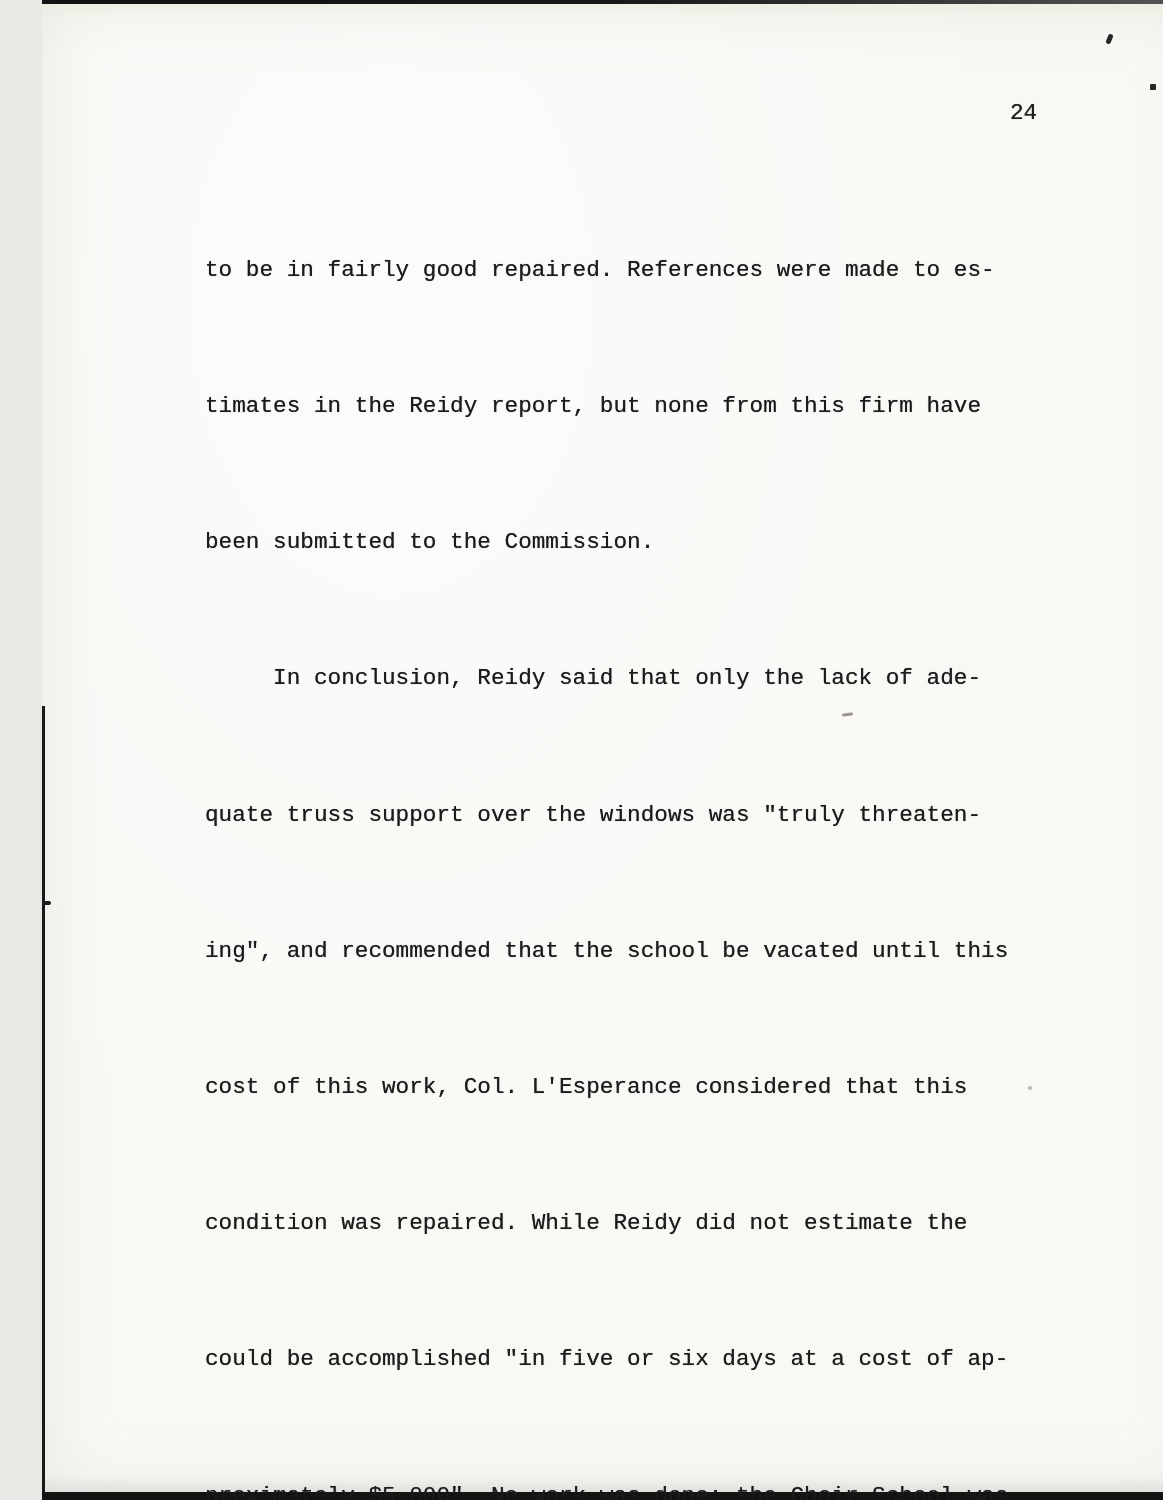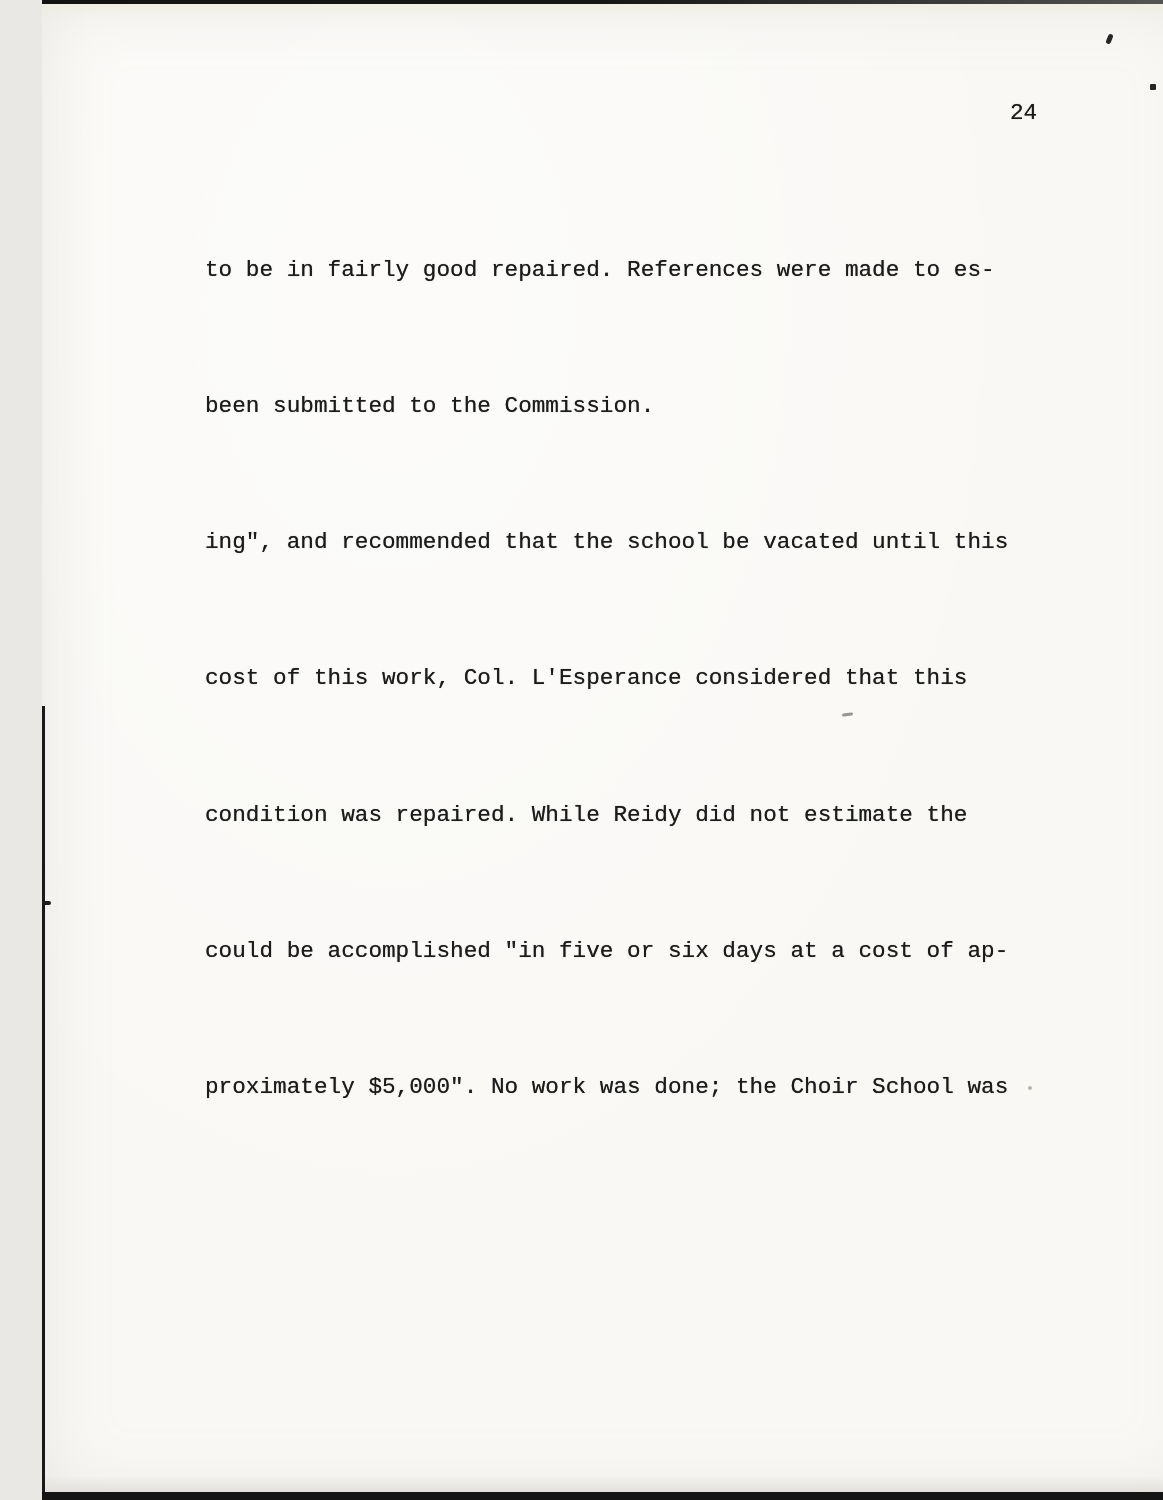--- a/index.html
+++ b/index.html
@@ -95,21 +95,24 @@
   <div class="right-line-faint"></div>
   <div class="speck speck-apostrophe"></div>
   <div class="speck speck-dot"></div>
   <div class="speck speck-tilde"></div>
   <div class="speck speck-faint"></div>
 
   <div class="page-number">24</div>
 
   <div class="text-block">
     <div class="text-line">to be in fairly good repaired. References were made to es-</div>
+    <div class="text-line">timates in the Reidy report, but none from this firm have</div>
     <div class="text-line">been submitted to the Commission.</div>
+    <div class="text-line">     In conclusion, Reidy said that only the lack of ade-</div>
+    <div class="text-line">quate truss support over the windows was "truly threaten-</div>
     <div class="text-line">ing", and recommended that the school be vacated until this</div>
     <div class="text-line">cost of this work, Col. L'Esperance considered that this</div>
     <div class="text-line">condition was repaired. While Reidy did not estimate the</div>
     <div class="text-line">could be accomplished "in five or six days at a cost of ap-</div>
     <div class="text-line">proximately $5,000". No work was done; the Choir School was</div>
     
 
     
 
     

